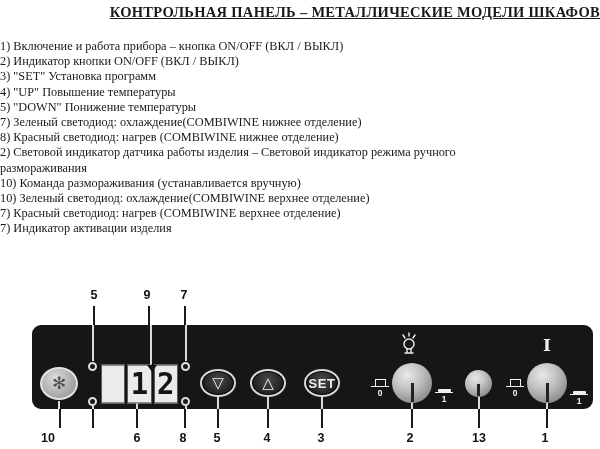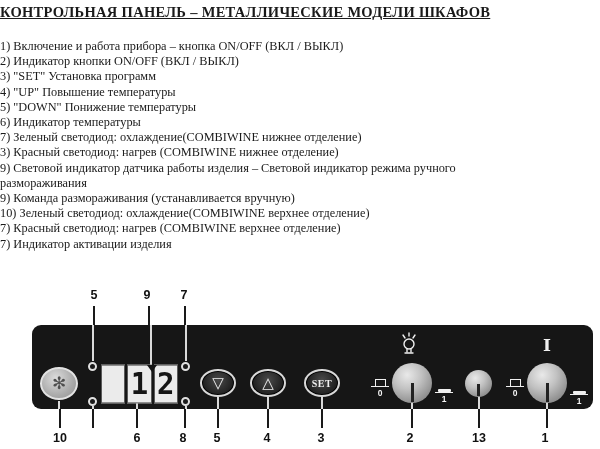--- a/index.html
+++ b/index.html
@@ -1,19 +1,19 @@
 <!DOCTYPE html>
 <html><head>
 <meta charset="utf-8">
 <style>
   html,body{margin:0;padding:0;background:#fff;}
   .page{position:relative;width:600px;height:449px;background:#ffffff;overflow:hidden;
         font-family:"Liberation Serif",serif;color:#1a1a1a;}
   
-  .title{position:absolute;left:0;top:4px;width:600px;text-align:left;
+  .title{position:absolute;left:0;top:4px;width:600px;text-align:right;
          font-weight:bold;font-size:14.5px;letter-spacing:.3px;}
   .title span{text-decoration:underline;}
   .doc-text{position:absolute;left:0;top:39px;width:592px;}
   .doc-line{font-size:12.3px;line-height:15.2px;white-space:nowrap;}
   
   .co-num{position:absolute;width:26px;text-align:center;
           font-family:"Liberation Sans",sans-serif;font-weight:bold;font-size:12.5px;color:#111;}
   .co-line{position:absolute;width:2px;background:#1a1a1a;}
   .panel{position:absolute;left:32px;top:325px;width:561px;height:84px;
          background:#161616;border-radius:9px;}
@@ -26,21 +26,21 @@
         font-family:"DejaVu Sans Mono",monospace;font-weight:bold;font-size:29px;color:#151515;
         transform:scaleY(1.02);}
   .sensor-arrow{position:absolute;left:115px;top:40px;width:0;height:0;
         border-left:5px solid transparent;border-right:5px solid transparent;
         border-top:7px solid #141414;}
   .oval-btn{position:absolute;width:36px;height:28px;border:2px solid #d8d8d8;border-radius:50%;
         background:radial-gradient(circle at 50% 38%,#4a4a4a,#1d1d1d 72%);
         box-shadow:inset 0 0 0 1px #000;box-sizing:border-box;
         display:flex;align-items:center;justify-content:center;color:#efefef;}
   .oval-btn .tri{font-family:"DejaVu Sans",sans-serif;font-size:15px;line-height:1;}
-  .oval-btn .settxt{font-family:Liberation Serif, serif;font-weight:bold;font-size:10px;
+  .oval-btn .settxt{font-family:Liberation Sans, sans-serif;font-weight:bold;font-size:13px;
         letter-spacing:.5px;}
   .defrost{position:absolute;left:8px;top:42px;width:38px;height:33px;border:2px solid #e2e2e2;
         border-radius:50%;box-sizing:border-box;
         background:radial-gradient(circle at 40% 32%,#dcdcdc,#a9a9a9 62%,#8f8f8f);
         display:flex;align-items:center;justify-content:center;}
   .defrost .flake{font-family:"DejaVu Sans",sans-serif;font-size:17px;color:#4f4f4f;line-height:1;}
   .knob{position:absolute;border-radius:50%;
         background:radial-gradient(circle at 38% 30%,#e9e9e9,#c2c2c2 38%,#8c8c8c 78%,#6d6d6d);}
   .knob .ind{position:absolute;left:50%;top:50%;width:3px;margin-left:-1.5px;background:#222;}
   .sw{position:absolute;width:20px;text-align:center;}
@@ -61,26 +61,25 @@
   <div class="title">
     <span>КОНТРОЛЬНАЯ ПАНЕЛЬ – МЕТАЛЛИЧЕСКИЕ МОДЕЛИ ШКАФОВ</span>
   </div>
 
   <div class="doc-text">
     <div class="doc-line">1) Включение и работа прибора – кнопка ON/OFF (ВКЛ / ВЫКЛ)</div>
     <div class="doc-line">2) Индикатор кнопки ON/OFF (ВКЛ / ВЫКЛ)</div>
     <div class="doc-line">3) "SET" Установка программ</div>
     <div class="doc-line">4) "UP" Повышение температуры</div>
     <div class="doc-line">5) "DOWN" Понижение температуры</div>
-    <div class="doc-line">6) Индикатор температуры</div>
     <div class="doc-line">7) Зеленый светодиод: охлаждение(COMBIWINE нижнее отделение)</div>
-    <div class="doc-line">3) Красный светодиод: нагрев (COMBIWINE нижнее отделение)</div>
-    <div class="doc-line">9) Световой индикатор датчика работы изделия – Световой индикатор режима ручного</div>
+    <div class="doc-line">8) Красный светодиод: нагрев (COMBIWINE нижнее отделение)</div>
+    <div class="doc-line">2) Световой индикатор датчика работы изделия – Световой индикатор режима ручного</div>
     <div class="doc-line">размораживания</div>
-    <div class="doc-line">9) Команда размораживания (устанавливается вручную)</div>
+    <div class="doc-line">10) Команда размораживания (устанавливается вручную)</div>
     <div class="doc-line">10) Зеленый светодиод: охлаждение(COMBIWINE верхнее отделение)</div>
     <div class="doc-line">7) Красный светодиод: нагрев (COMBIWINE верхнее отделение)</div>
     <div class="doc-line">7) Индикатор активации изделия</div>
   </div>
 
   <div class="co-num" style="left:81px;top:288px">5</div>
   <div class="co-num" style="left:134px;top:288px">9</div>
   <div class="co-num" style="left:171px;top:288px">7</div>
   <div class="co-line" style="left:93px;top:306px;height:19px"></div>
   <div class="co-line" style="left:148px;top:306px;height:19px"></div>
@@ -180,21 +179,21 @@
   <div class="co-line" style="left:92px;top:409px;height:19px"></div>
   <div class="co-line" style="left:136px;top:409px;height:19px"></div>
   <div class="co-line" style="left:184px;top:409px;height:19px"></div>
   <div class="co-line" style="left:217px;top:409px;height:19px"></div>
   <div class="co-line" style="left:267px;top:409px;height:19px"></div>
   <div class="co-line" style="left:321px;top:409px;height:19px"></div>
   <div class="co-line" style="left:411px;top:409px;height:19px"></div>
   <div class="co-line" style="left:478px;top:409px;height:19px"></div>
   <div class="co-line" style="left:546px;top:409px;height:19px"></div>
 
-  <div class="co-num" style="left:47px;top:431px">10</div>
+  <div class="co-num" style="left:35px;top:431px">10</div>
   <div class="co-num" style="left:81px;top:450px">12</div>
   <div class="co-num" style="left:124px;top:431px">6</div>
   <div class="co-num" style="left:170px;top:431px">8</div>
   <div class="co-num" style="left:204px;top:431px">5</div>
   <div class="co-num" style="left:254px;top:431px">4</div>
   <div class="co-num" style="left:308px;top:431px">3</div>
   <div class="co-num" style="left:397px;top:431px">2</div>
   <div class="co-num" style="left:466px;top:431px">13</div>
   <div class="co-num" style="left:532px;top:431px">1</div>
 

